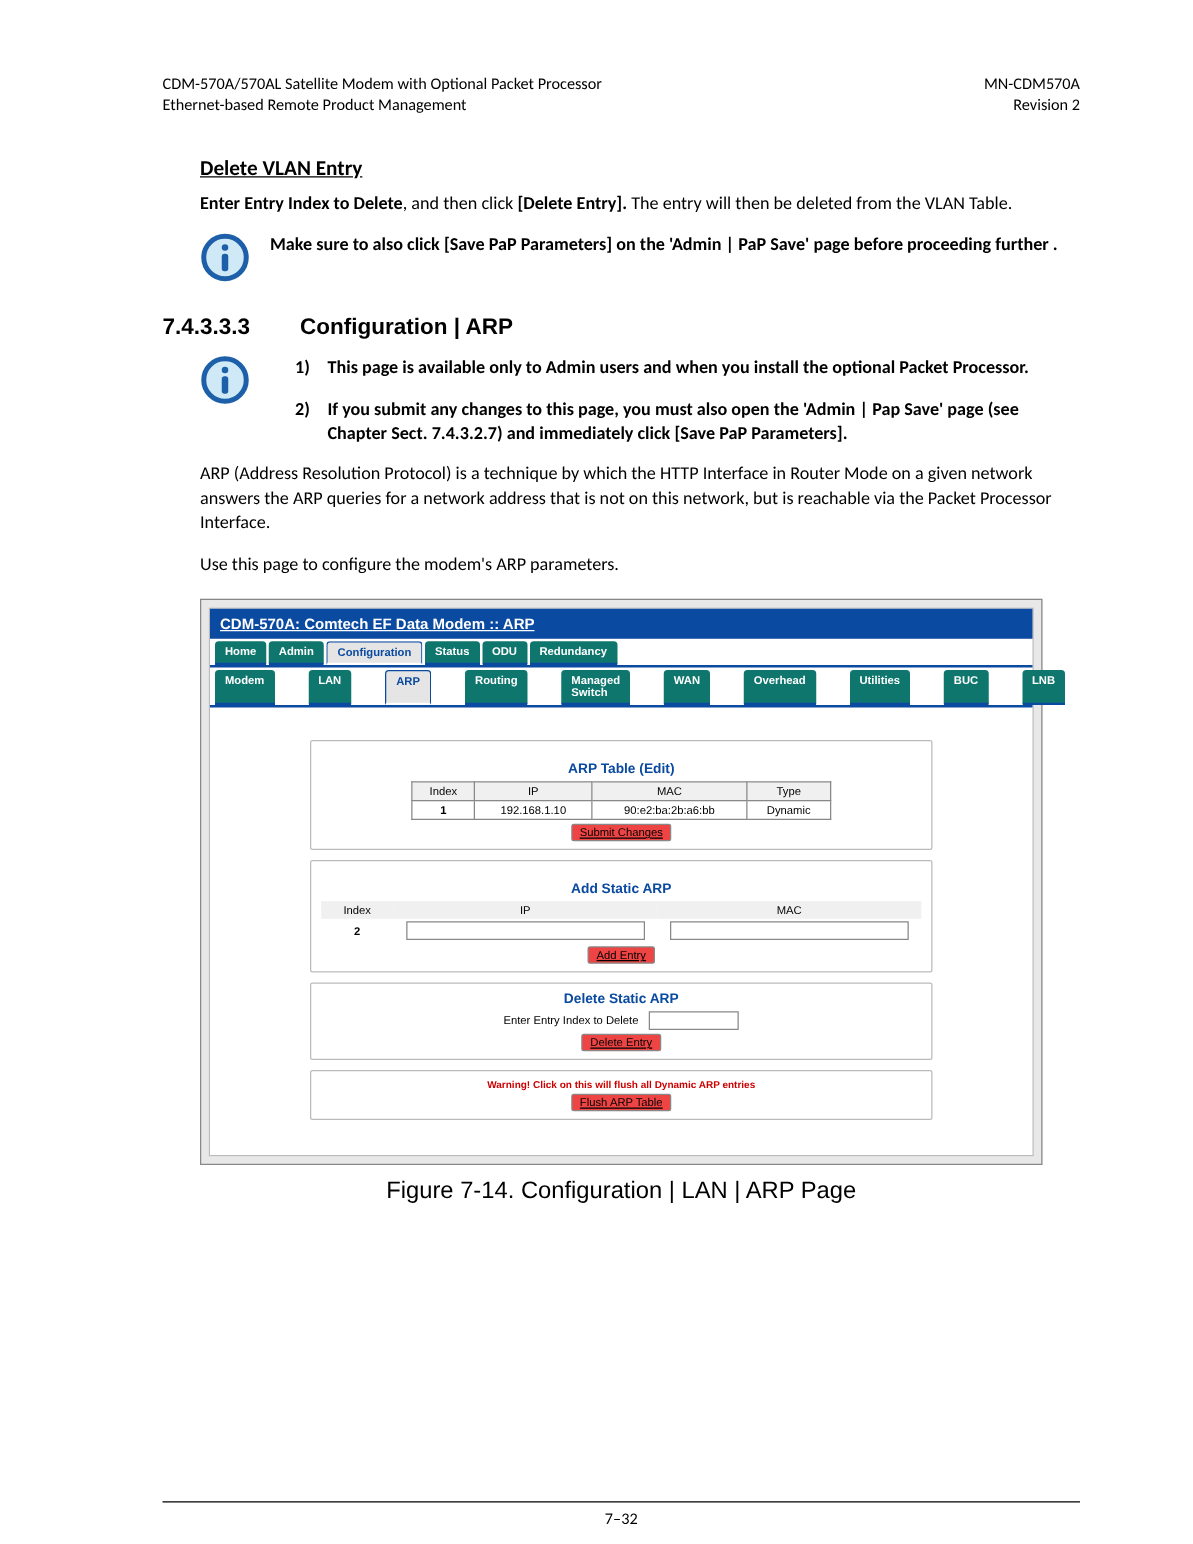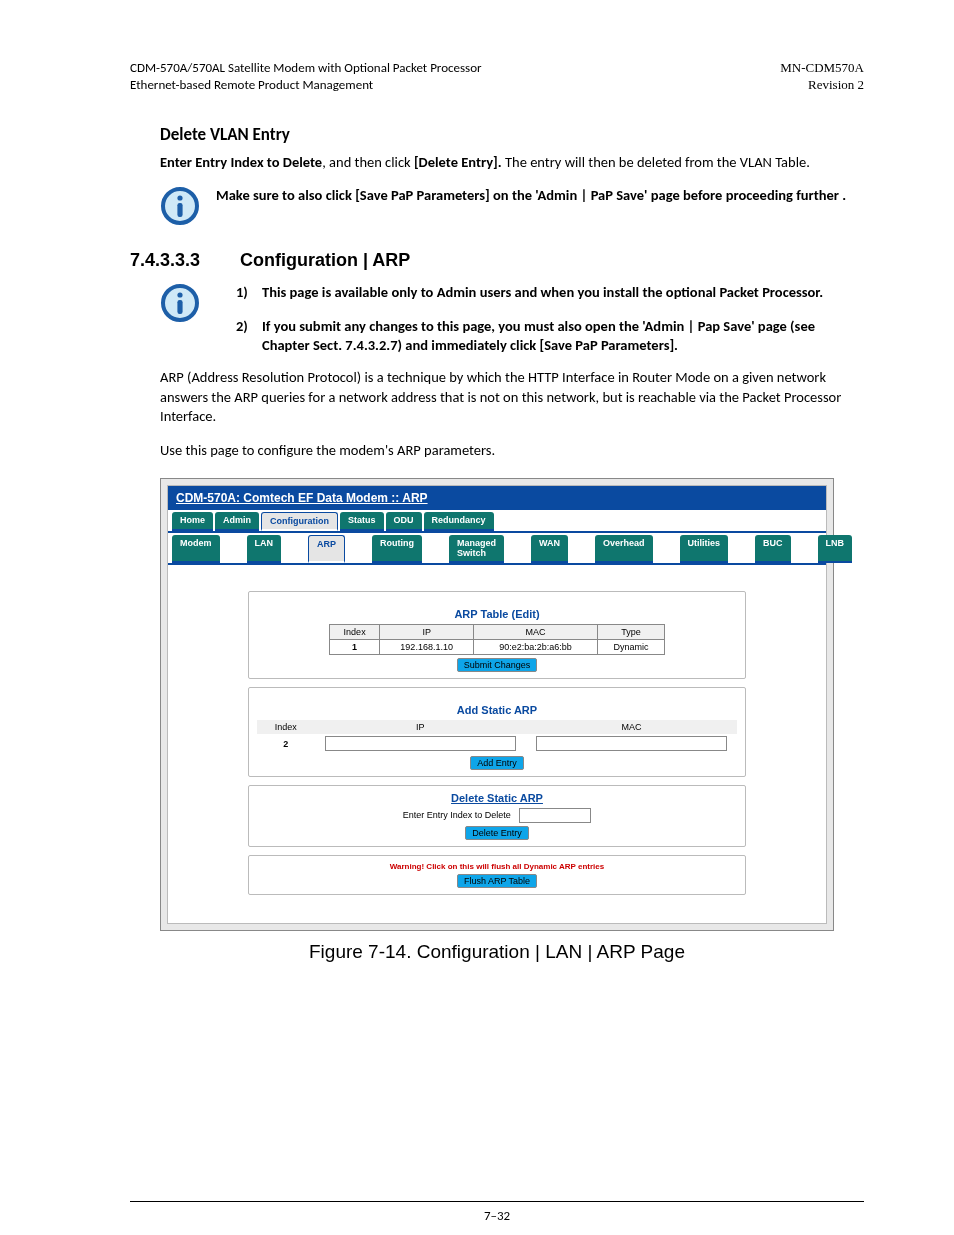--- a/index.html
+++ b/index.html
@@ -17,22 +17,22 @@
     min-height: 1235px;
   }
   .hdr {
     display: flex;
     justify-content: space-between;
     font-size: 13px;
     line-height: 1.3;
     margin-bottom: 30px;
   }
   .hdr .left { text-align: left; }
-  .hdr .right { text-align: right; font-family: Liberation Serif, serif; }
-  .h-sub { font-family: Calibri, Arial, sans-serif; font-size: 17px; font-weight: bold; margin: 4px 0 8px 30px; }
+  .hdr .right { text-align: right; }
+  .h-sub { font-family: Calibri, Arial, sans-serif; font-size: 17px; font-weight: bold; margin: 4px 0 8px 30px; text-decoration: underline; }
   .para { font-size: 14.5px; line-height: 1.35; margin: 8px 0 14px 30px; }
   .alert-row { display: flex; align-items: flex-start; margin: 6px 0 12px 30px; }
   .alert-row .icon { flex: 0 0 40px; margin-right: 16px; }
   .alert-row .txt { flex: 1 1 auto; font-size: 14.5px; line-height: 1.35; font-weight: bold; }
   .h-num { display:flex; align-items:baseline; font-family: Arial, sans-serif; font-size: 18px; font-weight: bold; margin: 20px 0 12px 0; }
   .h-num .num { width: 110px; }
   .fig-caption { text-align: center; font-family: Arial, sans-serif; font-size: 19px; font-weight: normal; margin-top: 10px; }
   .page-num { position: absolute; bottom: 12px; left: 0; right: 0; text-align: center; font-size: 13px; border-top: 1px solid #000; padding-top: 6px; margin: 0 90px 0 130px; }
 
   
@@ -66,21 +66,21 @@
     border-bottom:2px solid #0a4aa0;
   }
   .tab.sel { background: #e5e5e5; color:#0a4aa0; border:1px solid #0a4aa0; border-bottom:2px solid #fff; }
   .tabs1 { border-bottom: 2px solid #0a4aa0; }
   .tabs2 { border-bottom: 2px solid #0a4aa0; gap: 27px; }
   .panel { padding: 18px 80px 20px 80px; }
   .sec-title { text-align:center; color:#0a4aa0; font-weight:bold; font-size:11px; margin:10px 0 4px 0; }
   .tbl { width:100%; border-collapse: collapse; margin: 0 auto; }
   .tbl th, .tbl td { border:1px solid #888; font-size:9px; padding:2px 6px; text-align:center; }
   .tbl th { background:#f0f0f0; font-weight:normal; }
-  .btn { font-size:9px; padding:1px 6px; background:#0ea5e9; border:1px solid #888; border-radius:2px; display:inline-block; }
+  .btn { font-size:9px; padding:1px 6px; background:#ef4444; border:1px solid #888; border-radius:2px; display:inline-block;text-decoration:underline; }
   .center { text-align:center; margin-top:3px; }
   .field { border:1px solid #888; background:#fff; height:13px; display:inline-block; vertical-align:middle; }
   .warn { color:#c00; font-size:8px; text-align:center; font-weight:bold; }
   .box { border:1px solid #bbb; padding:6px 8px; margin:8px 0; border-radius:2px; }
 
   svg.alert-icon { width:40px; height:40px; }
 </style>
 </head>
 <body>
 
@@ -202,21 +202,21 @@
               <td style="border:0; font-weight:bold;">2</td>
               <td style="border:0;"><span class="field" style="width:95%;"></span></td>
               <td style="border:0;"><span class="field" style="width:95%;"></span></td>
             </tr>
           </tbody>
             </table>
           <div class="center"><span class="btn">Add Entry</span></div>
         </div>
 
         <div class="box">
-          <div class="sec-title" style="margin-top:0;text-decoration:underline;">Delete Static ARP</div>
+          <div class="sec-title" style="margin-top:0;">Delete Static ARP</div>
           <div class="center" style="font-size:9px;">
             <span>Enter Entry Index to Delete</span>
             <span class="field" style="width:70px; margin-left:6px;"></span>
           </div>
           <div class="center"><span class="btn">Delete Entry</span></div>
         </div>
 
         <div class="box">
           <div class="warn">Warning! Click on this will flush all Dynamic ARP entries</div>
           <div class="center"><span class="btn">Flush ARP Table</span></div>

